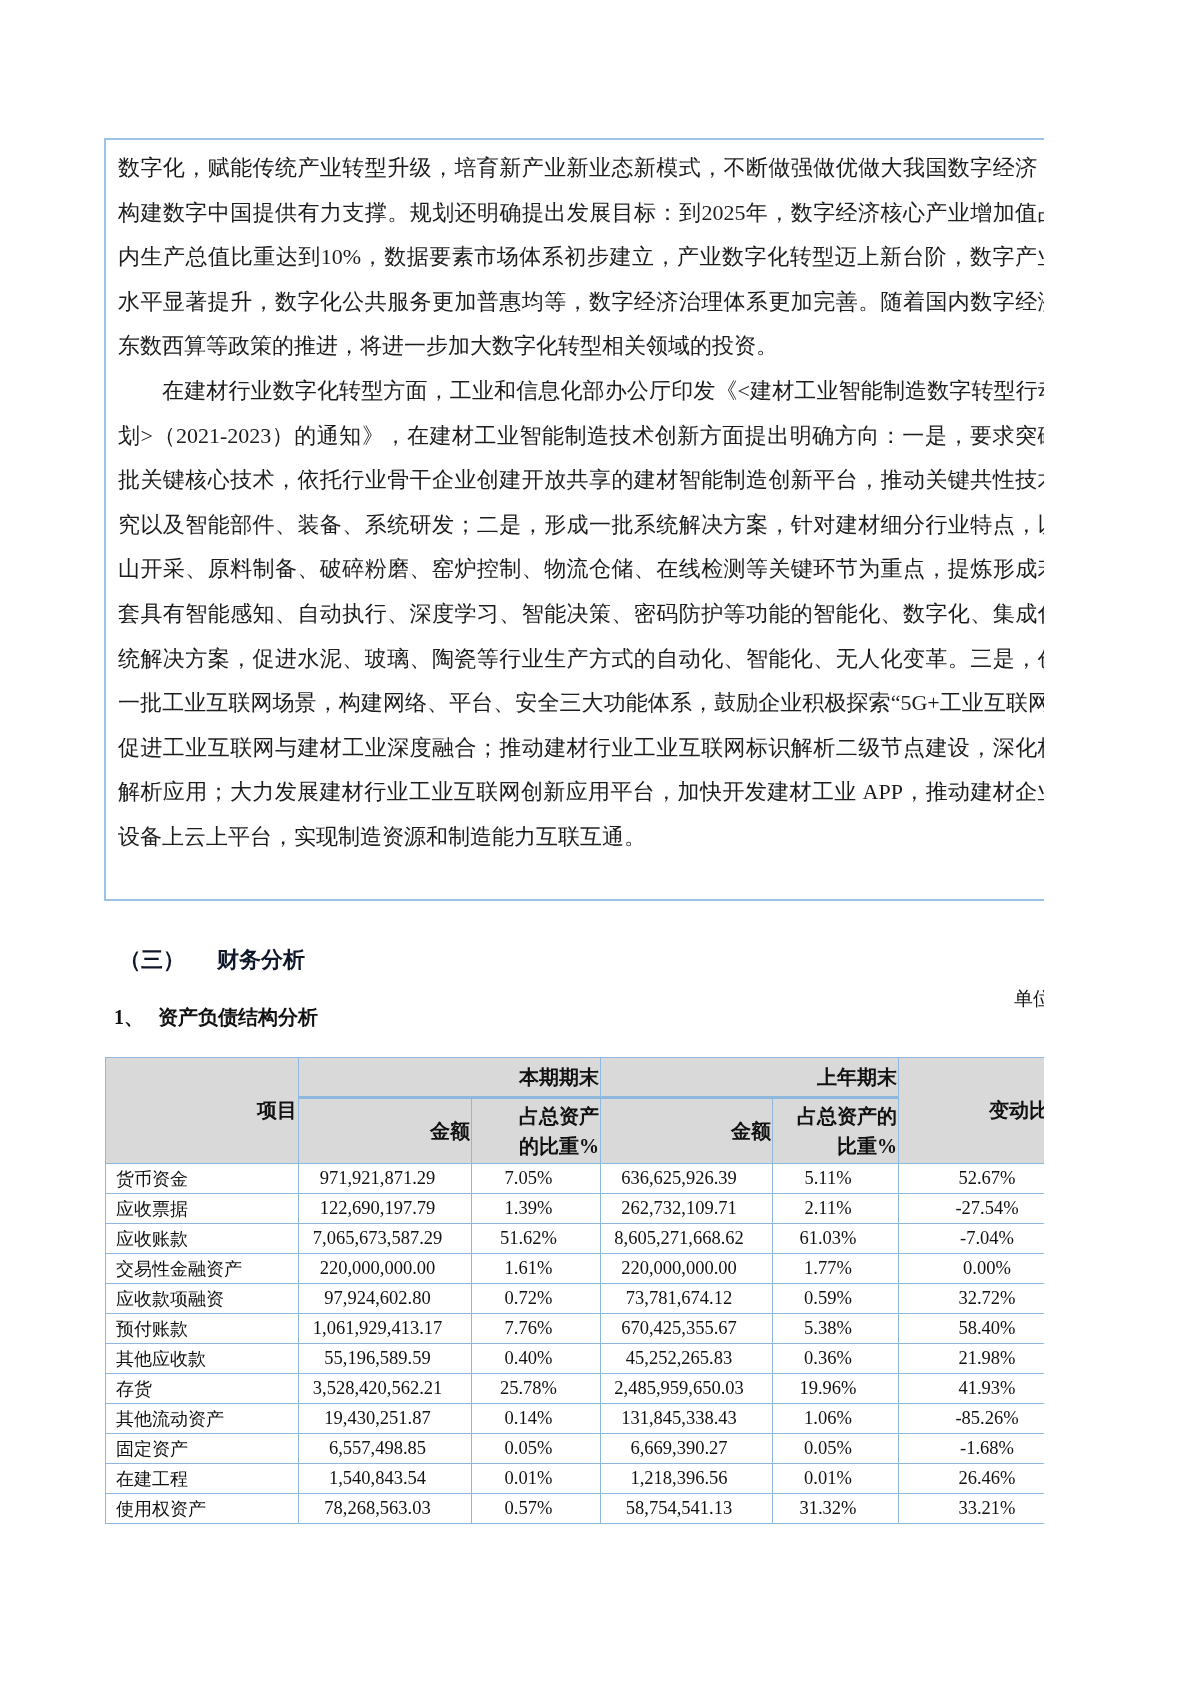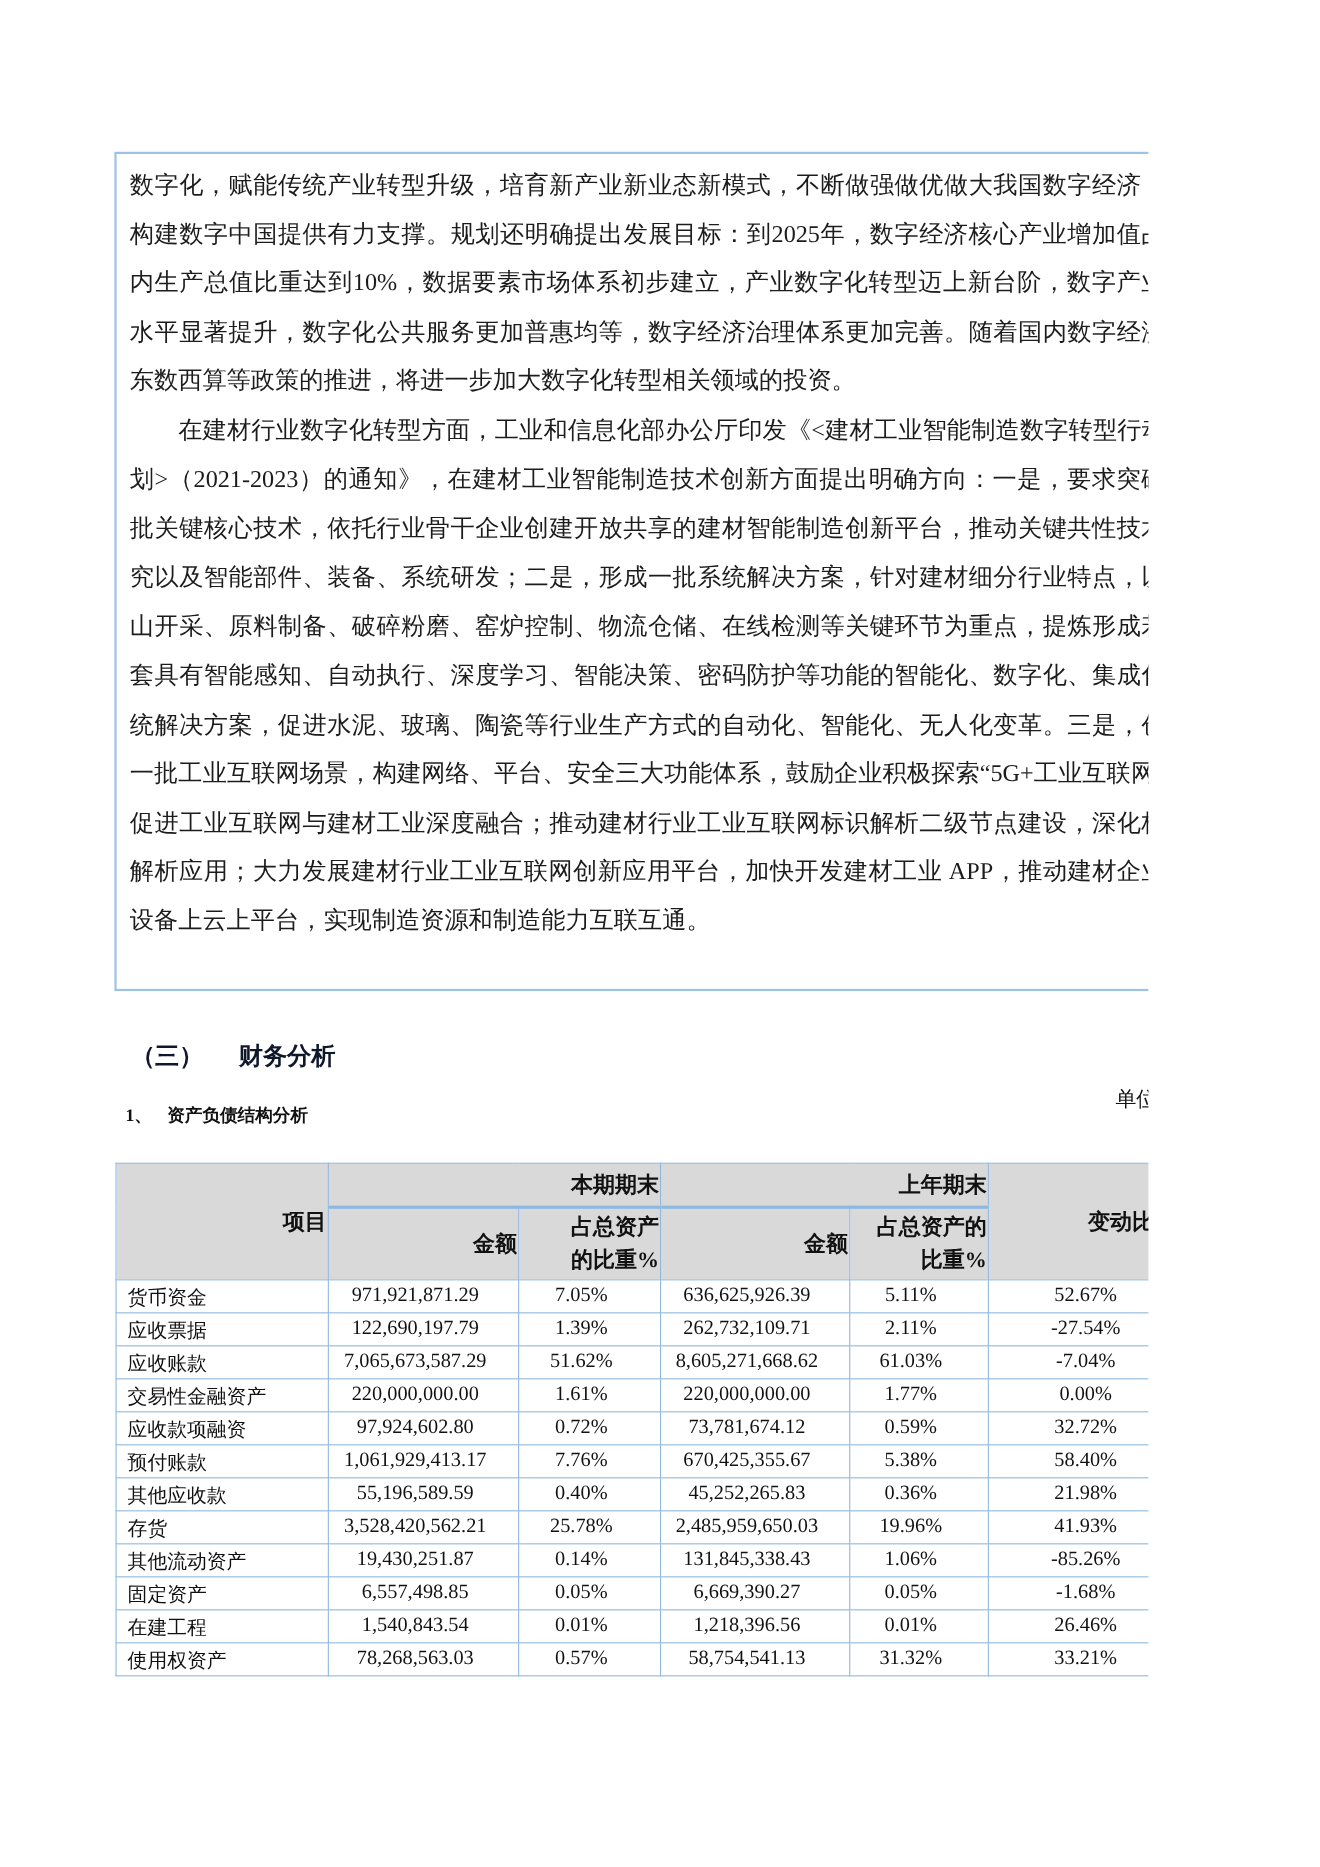--- a/index.html
+++ b/index.html
@@ -50,21 +50,21 @@
     color: #0f172a;
   }
   .section-heading .num {
     display: inline-block;
     margin-right: 32px;
   }
   .subsection-heading {
     position: absolute;
     left: 114px;
     top: 1004px;
-    font-size: 16px;
+    font-size: 20px;
     font-weight: bold;
     color: #111;
   }
   .subsection-heading .num {
     display: inline-block;
     margin-right: 14px;
   }
   .unit-note {
     position: absolute;
     left: 104px;

